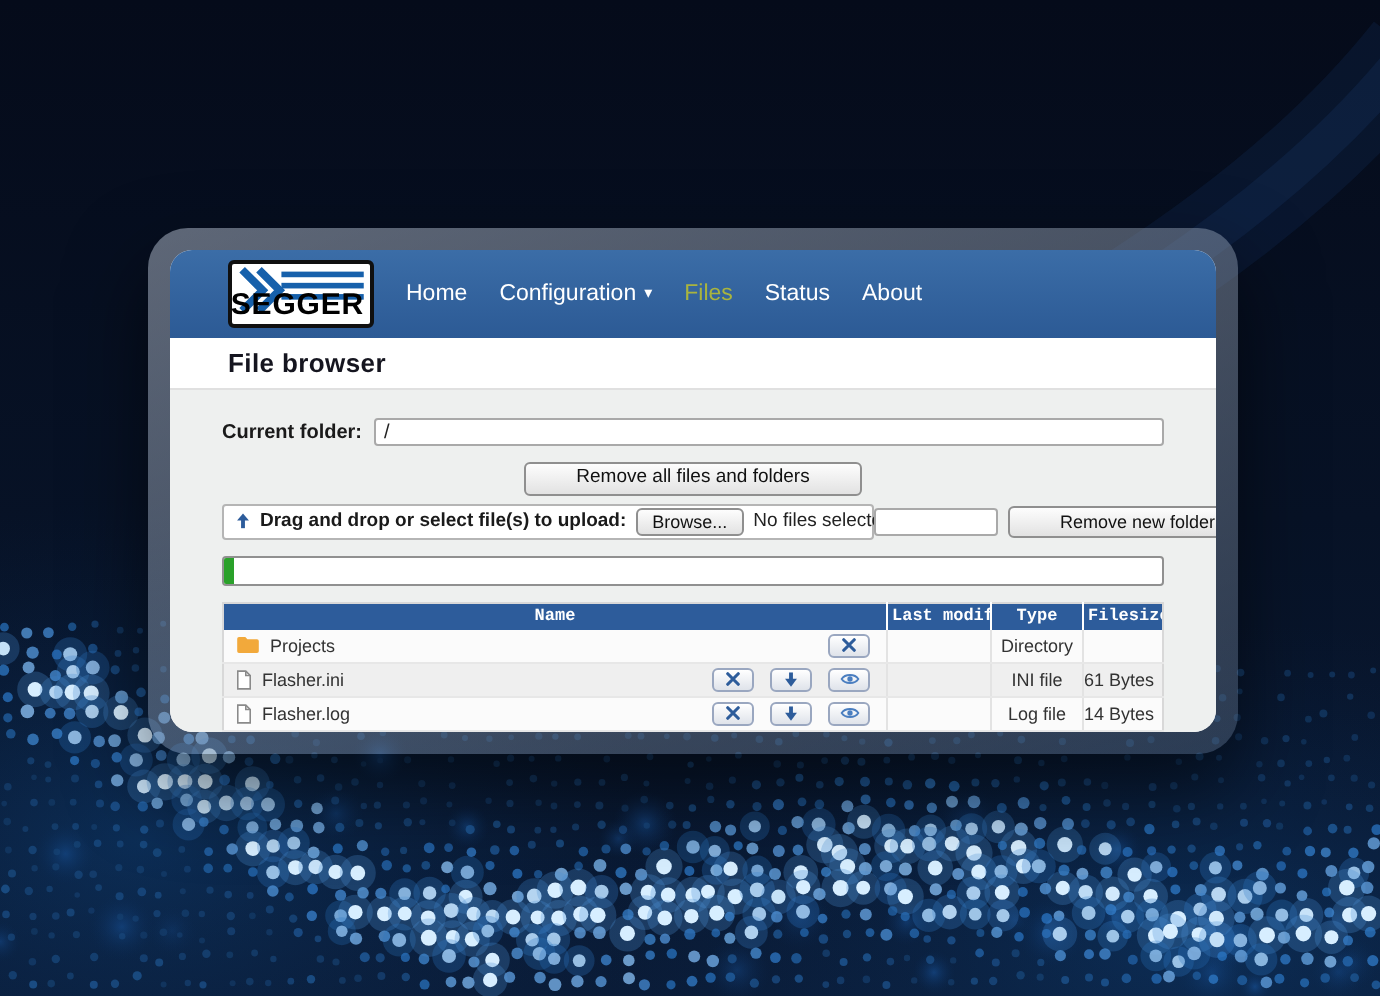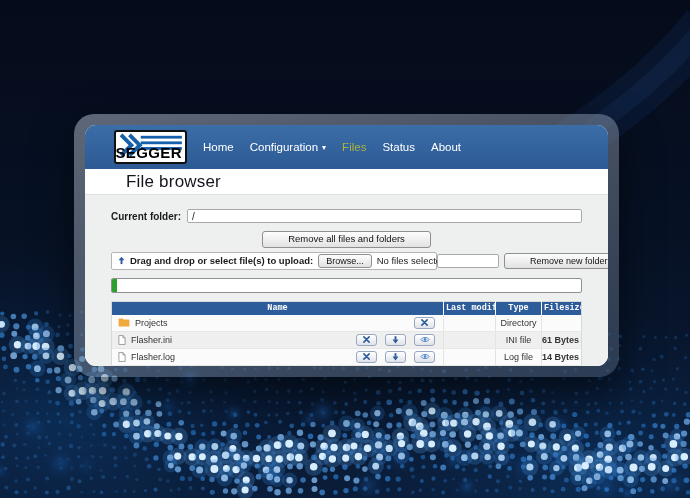--- a/index.html
+++ b/index.html
@@ -27,21 +27,21 @@
     letter-spacing:.4px;color:#000;}
   .nav-links{display:flex;align-items:center;gap:10px;}
   .nav-links a{color:#fff;font-size:11.5px;font-weight:500;text-decoration:none;
     padding:2px 3px;white-space:nowrap;cursor:pointer;}
   .nav-links a.active{color:var(--nav-active,#a9b43e);}
   .caret{font-size:8px;margin-left:4px;vertical-align:1px;}
 
   
   .title-band{height:26px;flex:0 0 26px;background:#fff;border-bottom:1px solid #e0e0e0;
     display:flex;align-items:center;padding-left:29px;box-sizing:border-box;}
-  .title-band h1{margin:12px;font-size:17px;font-weight:400;color:#15151f;letter-spacing:.2px;}
+  .title-band h1{margin:0;font-size:13px;font-weight:700;color:#15151f;letter-spacing:.2px;}
 
   
   .content{flex:1;background:#eef0ef;padding:14px 26px 0 26px;box-sizing:border-box;
     font-size:10px;color:#1a1a1a;}
   .folder-row{display:flex;align-items:center;height:14px;}
   .folder-row label{font-weight:bold;font-size:10px;white-space:nowrap;}
   .folder-row input{flex:1;margin-left:6px;height:14px;border:1px solid #a9a9a9;border-radius:2px;
     font-size:10px;padding:0 4px;box-sizing:border-box;background:#fff;color:#222;
     font-family:inherit;}
   .remove-row{display:flex;justify-content:center;margin-top:8px;}
@@ -76,21 +76,21 @@
     white-space:nowrap;overflow:hidden;font-family:Liberation Mono, monospace;}
   th:last-child{border-right:none;}
   col.c-name{width:auto;} col.c-lm{width:52px;} col.c-type{width:46px;} col.c-fs{width:40px;}
   td{height:16px;font-size:9px;color:#333;border-right:1px solid #e3e3e3;
     border-bottom:1px solid #e7e7e7;padding:0;overflow:hidden;white-space:nowrap;}
   td:last-child{border-right:none;}
   tr.odd td{background:#fbfbfb;} tr.even td{background:#efefef;}
   .name-cell{display:flex;align-items:center;gap:5px;padding:0 8px 0 6px;height:16px;}
   .name-cell .grow{flex:1;}
   .td-type{text-align:center;}
-  .td-fs{text-align:right;padding-right:4px;font-weight:bold;}
+  .td-fs{text-align:right;padding-right:4px;}
   .act-btn{height:12px;min-width:21px;margin-left:3px;border:1px solid #9aa7c0;border-radius:3px;
     background:linear-gradient(180deg,#ffffff,#dfe3ea);display:inline-flex;align-items:center;
     justify-content:center;color:var(--icon-blue,#2d5c9b);cursor:pointer;padding:0;}
   .act-btn.view{color:#4a7ec0;}
 </style>
 </head>
 <body>
 
 <div class="stage">
 

